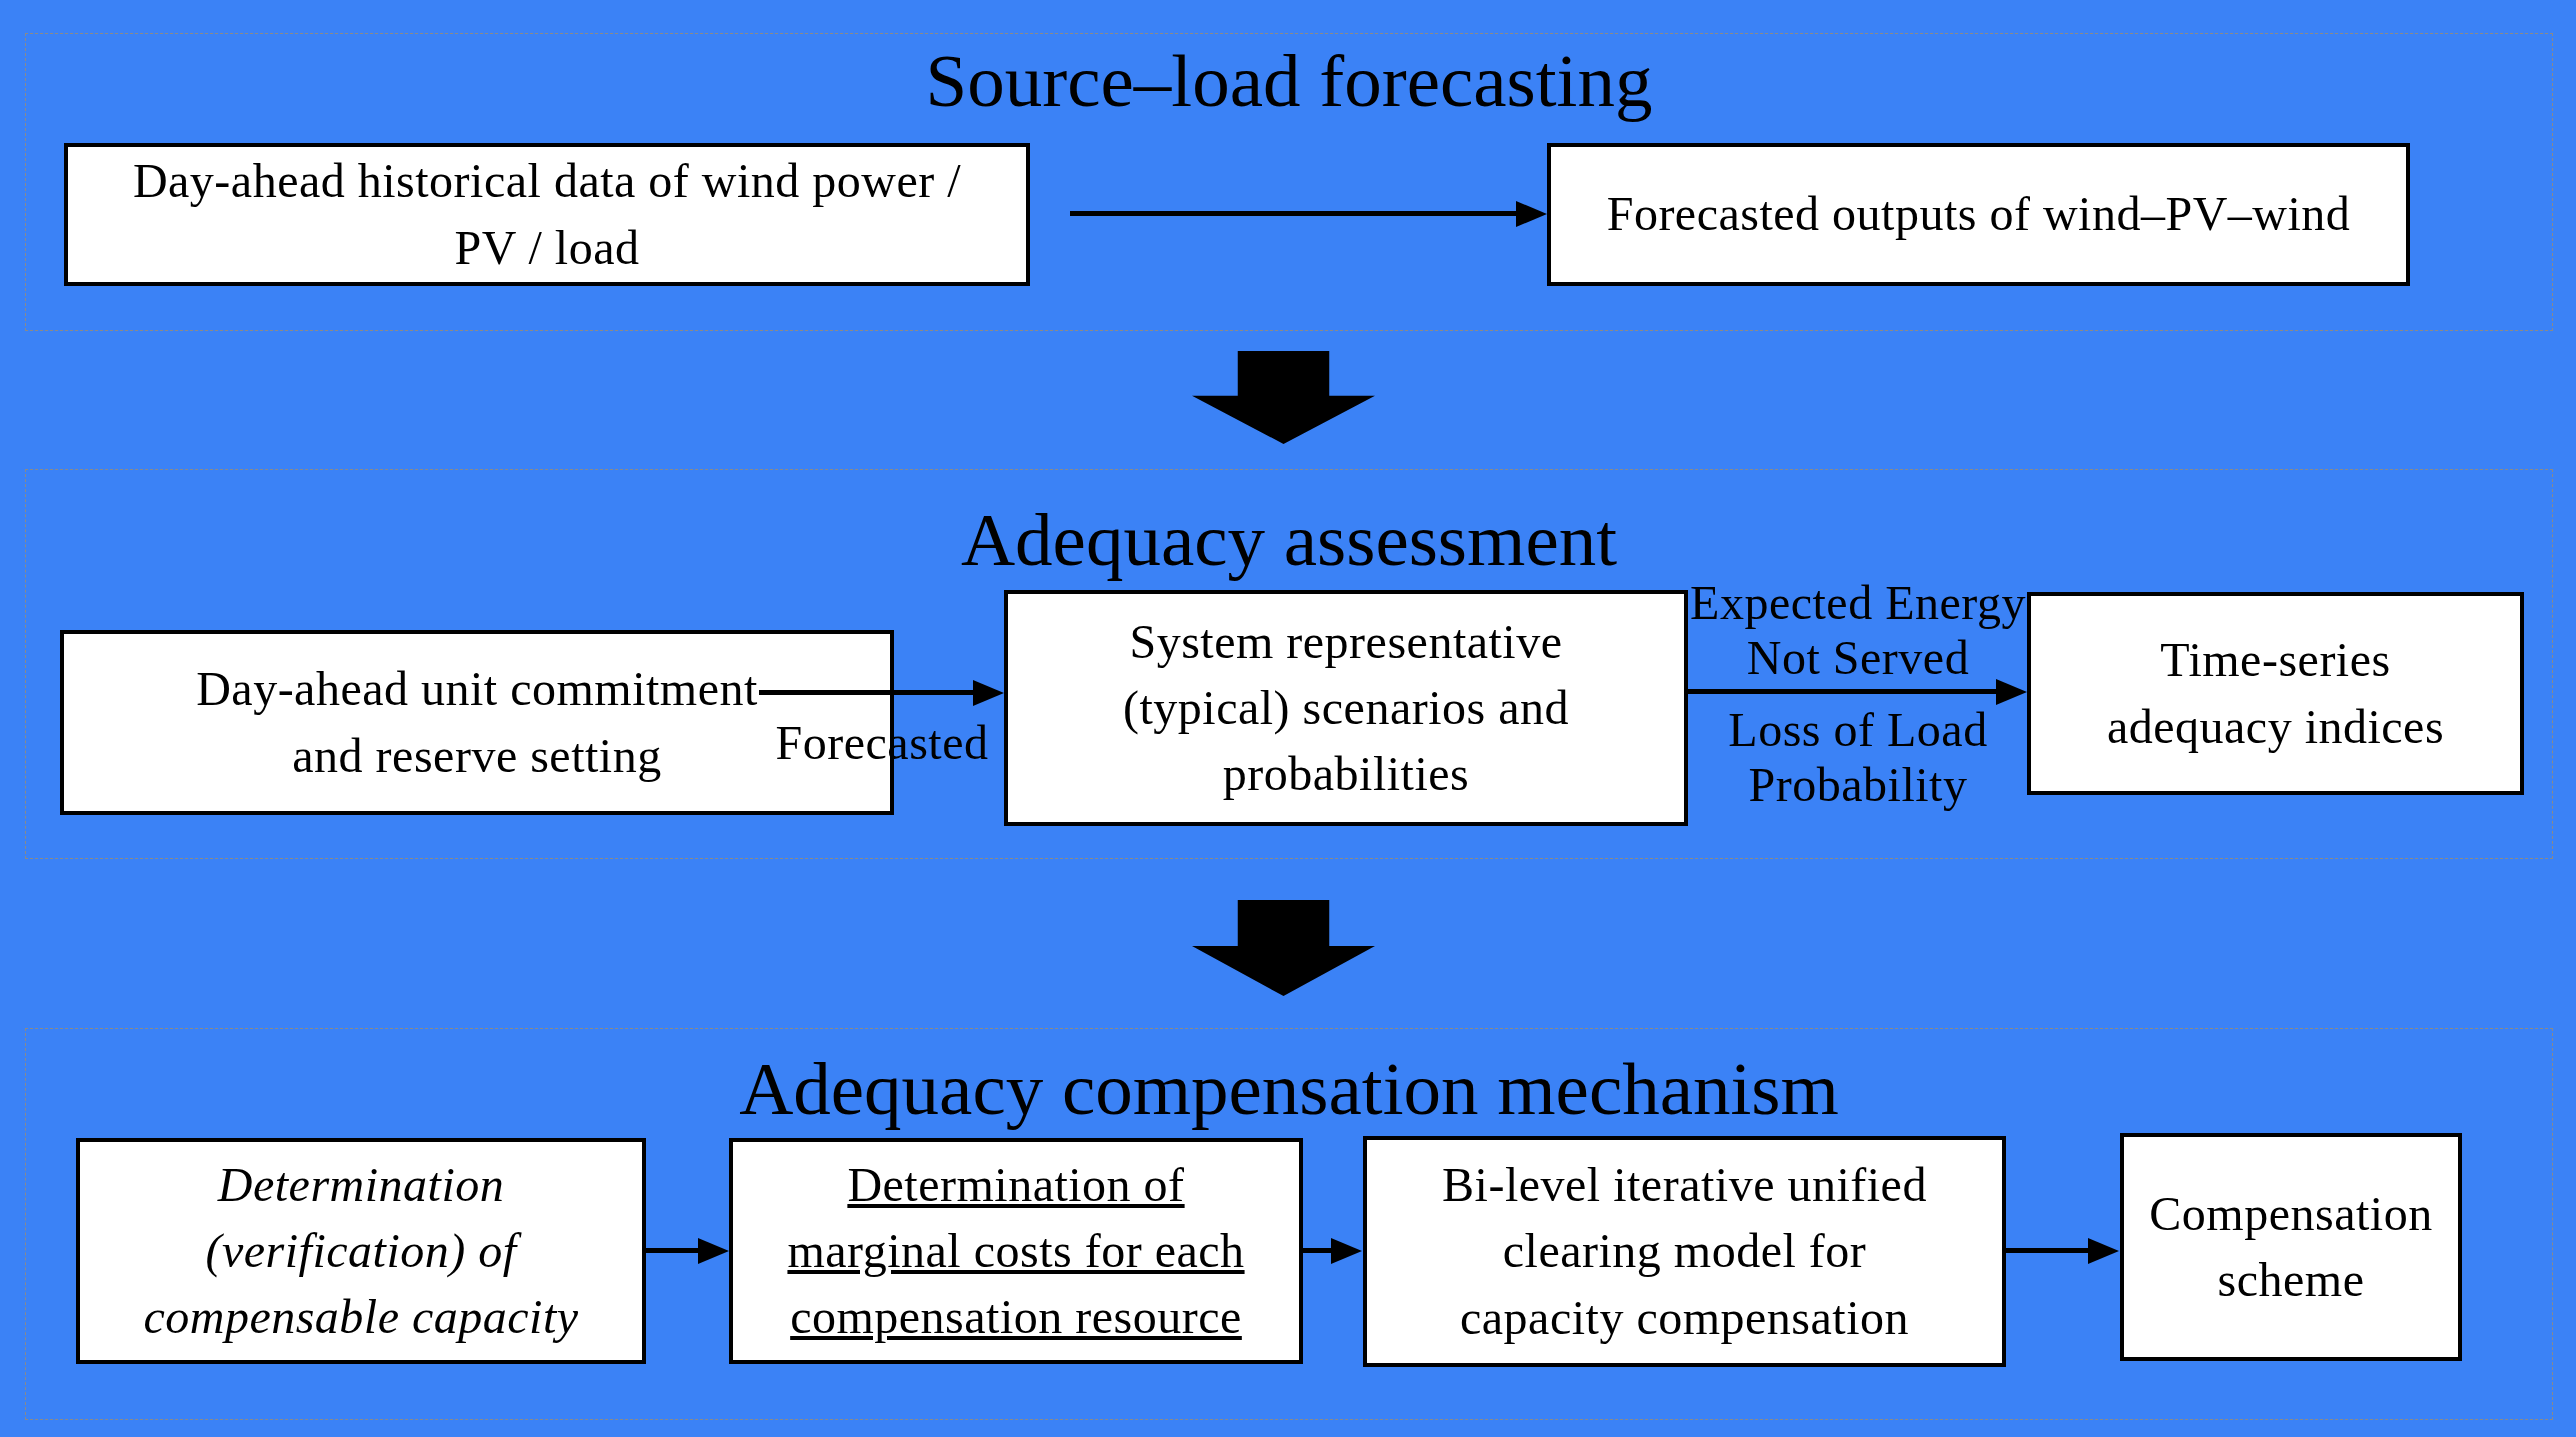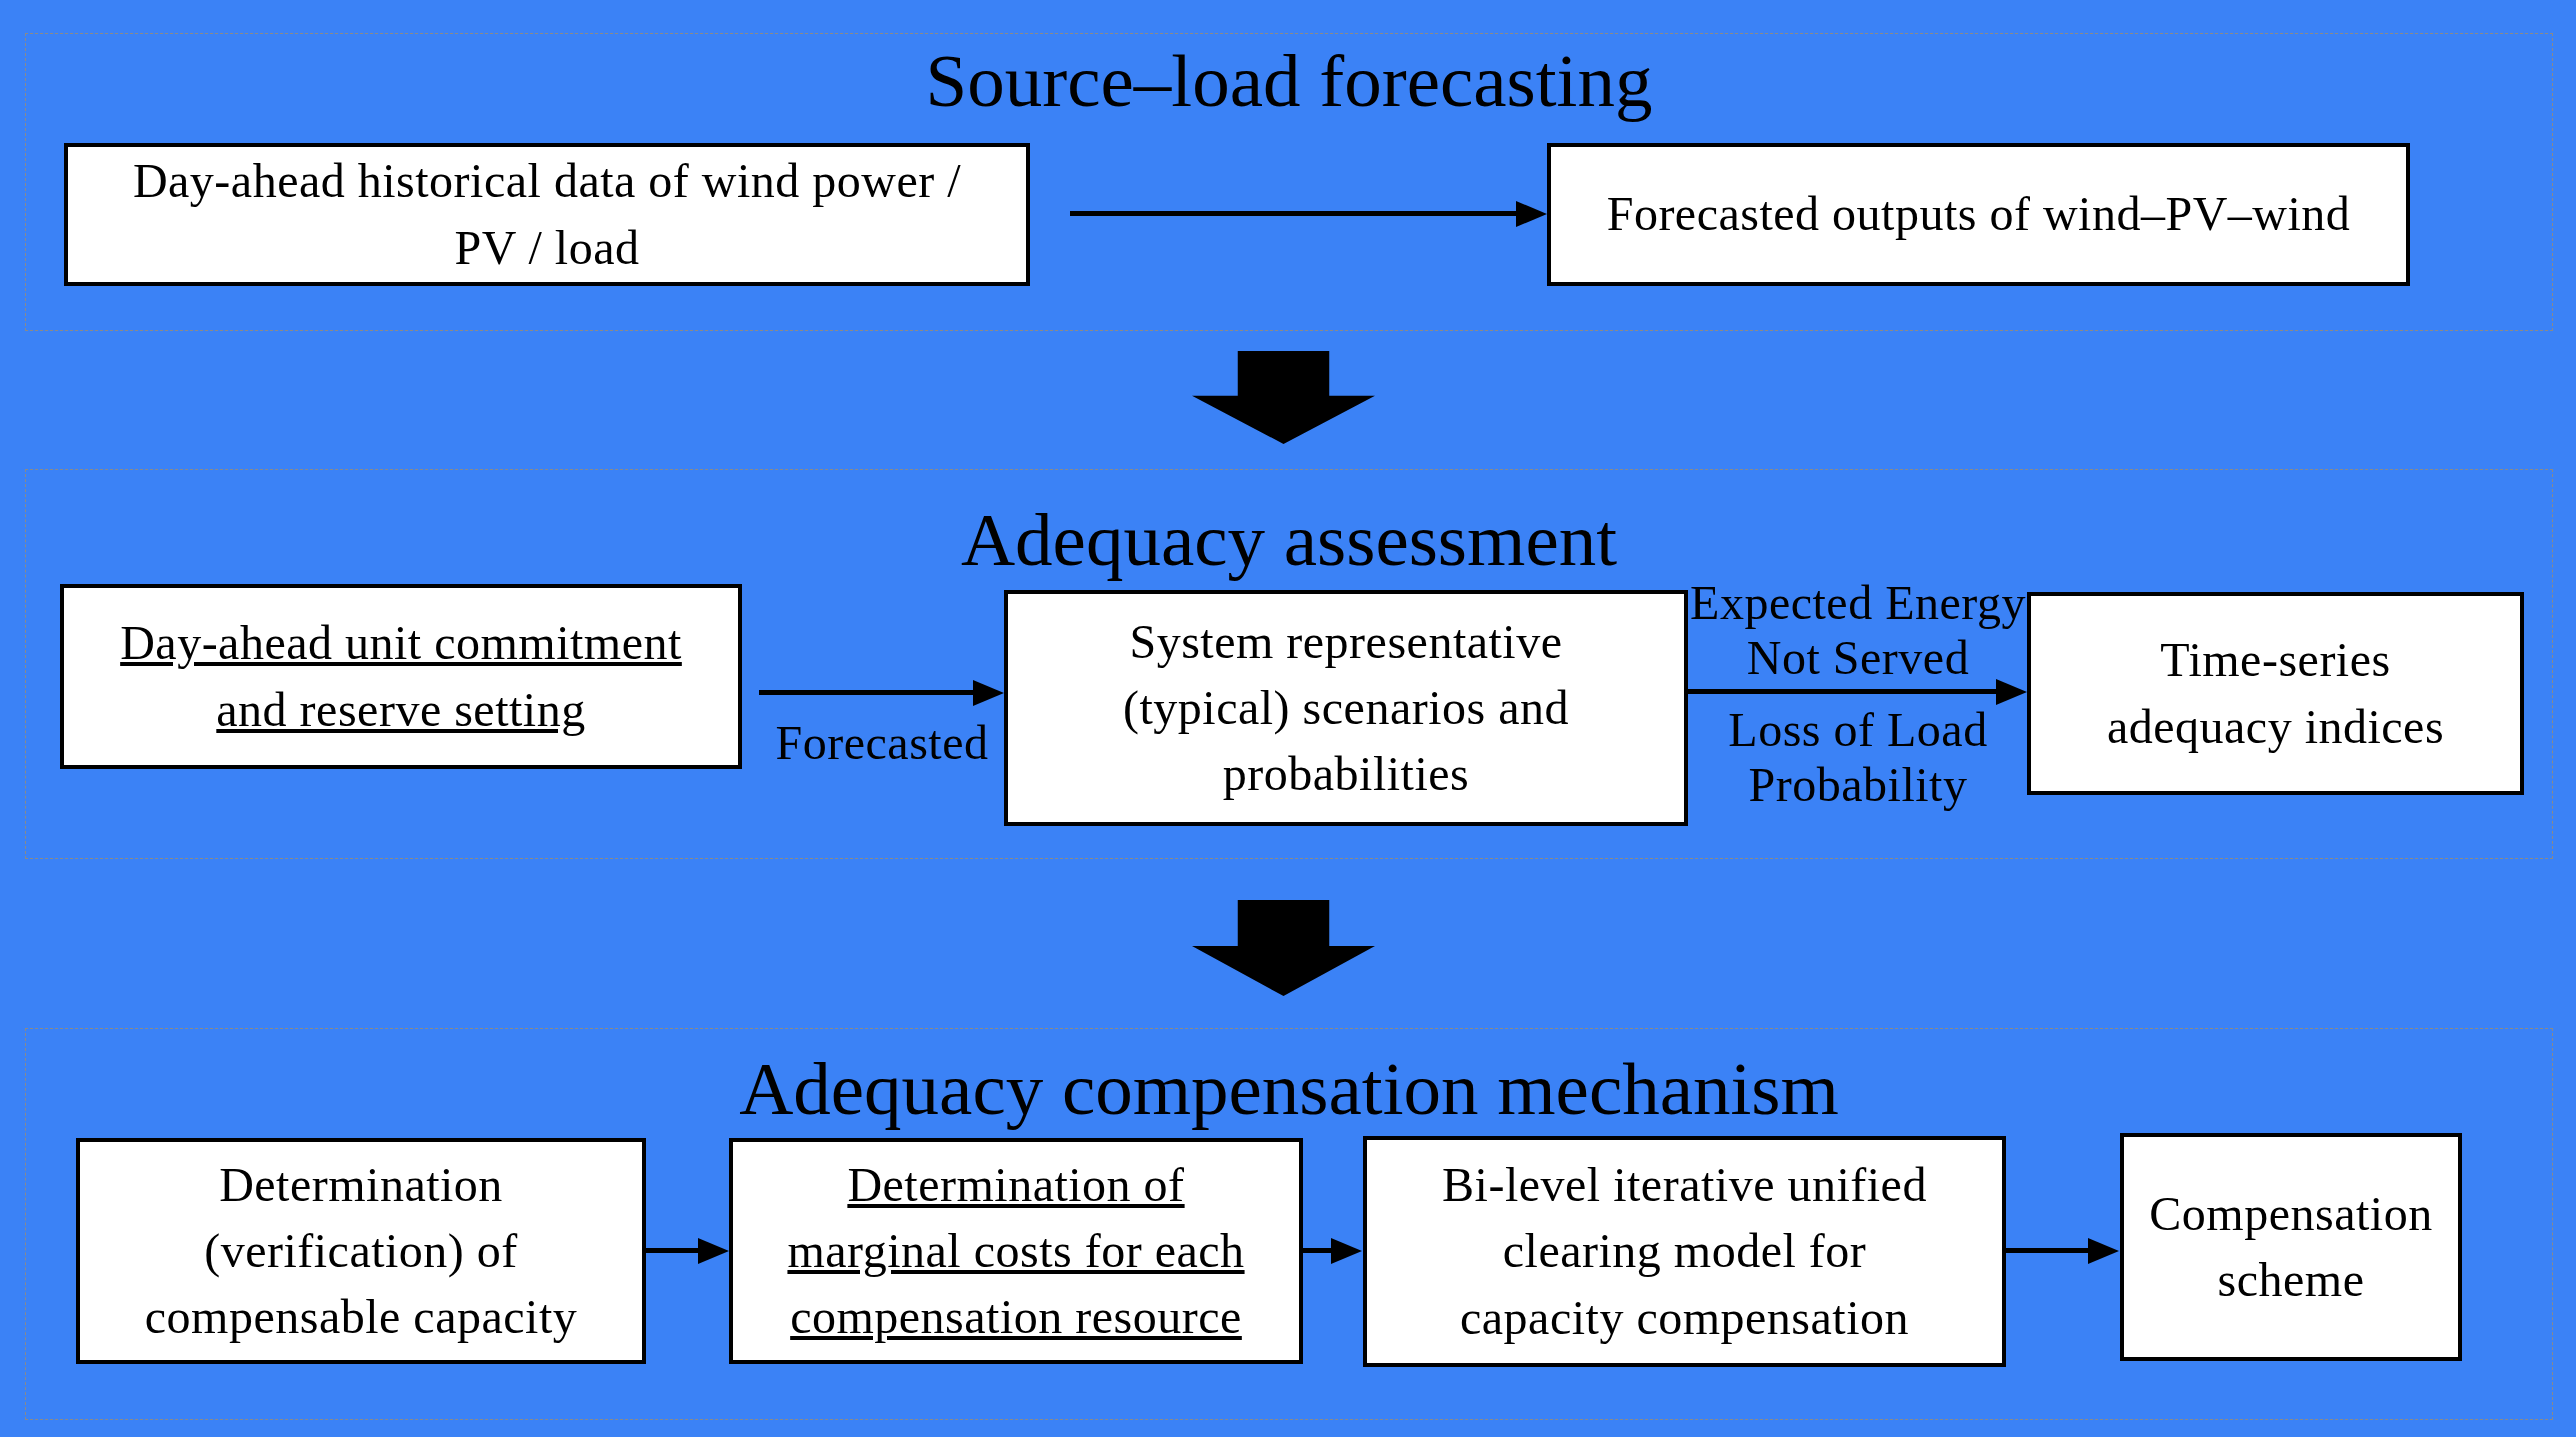--- a/index.html
+++ b/index.html
@@ -93,21 +93,21 @@
 
   <div class="harrow" style="left:1070px;top:200px;width:477px;">
     <div class="shaft"></div>
     <div class="head"></div>
   </div>
 
   <div class="box" style="left:1547px;top:143px;width:863px;height:143px;">
     <div>Forecasted outputs of wind–PV–wind</div>
   </div>
 
-  <div class="box" style="left:60px;top:584px;width:682px;height:185px;text-decoration:underline;">
+  <div class="box" style="left:60px;top:630px;width:834px;height:185px;">
     <div>Day-ahead unit commitment<br>and reserve setting</div>
   </div>
 
   <div class="harrow" style="left:759px;top:679px;width:245px;">
     <div class="shaft"></div>
     <div class="head"></div>
   </div>
 
   <div class="flow-label" style="left:699px;top:715px;width:366px;">Forecasted</div>
 
@@ -121,21 +121,21 @@
     <div class="shaft"></div>
     <div class="head"></div>
   </div>
 
   <div class="flow-label" style="left:1675px;top:702px;width:366px;">Loss of Load<br>Probability</div>
 
   <div class="box" style="left:2027px;top:592px;width:497px;height:203px;">
     <div>Time-series<br>adequacy indices</div>
   </div>
 
-  <div class="box" style="left:76px;top:1138px;width:570px;height:226px;">
+  <div class="box" style="left:76px;top:1138px;width:570px;height:226px;font-style:italic;">
     <div>Determination<br>(verification) of<br>compensable capacity</div>
   </div>
 
   <div class="harrow" style="left:646px;top:1237px;width:83px;">
     <div class="shaft"></div>
     <div class="head"></div>
   </div>
 
   <div class="box" style="left:729px;top:1138px;width:574px;height:226px;text-decoration:underline;">
     <div>Determination of<br>marginal costs for each<br>compensation resource</div>

